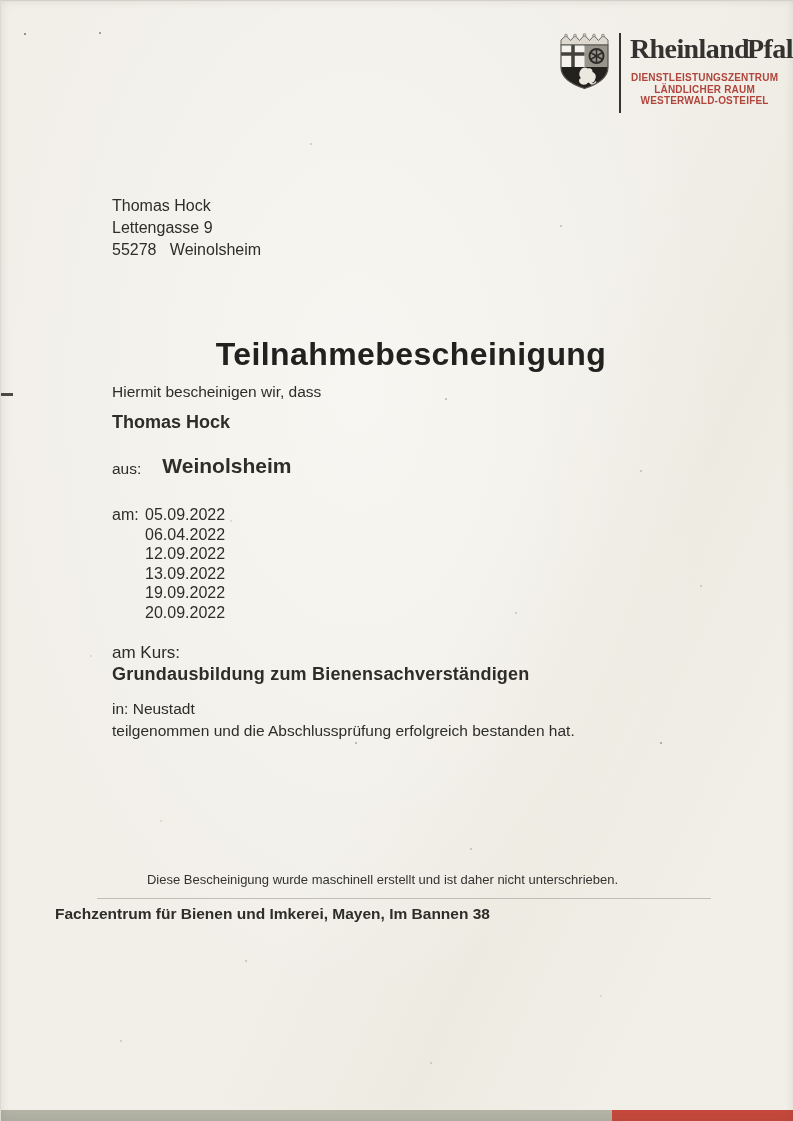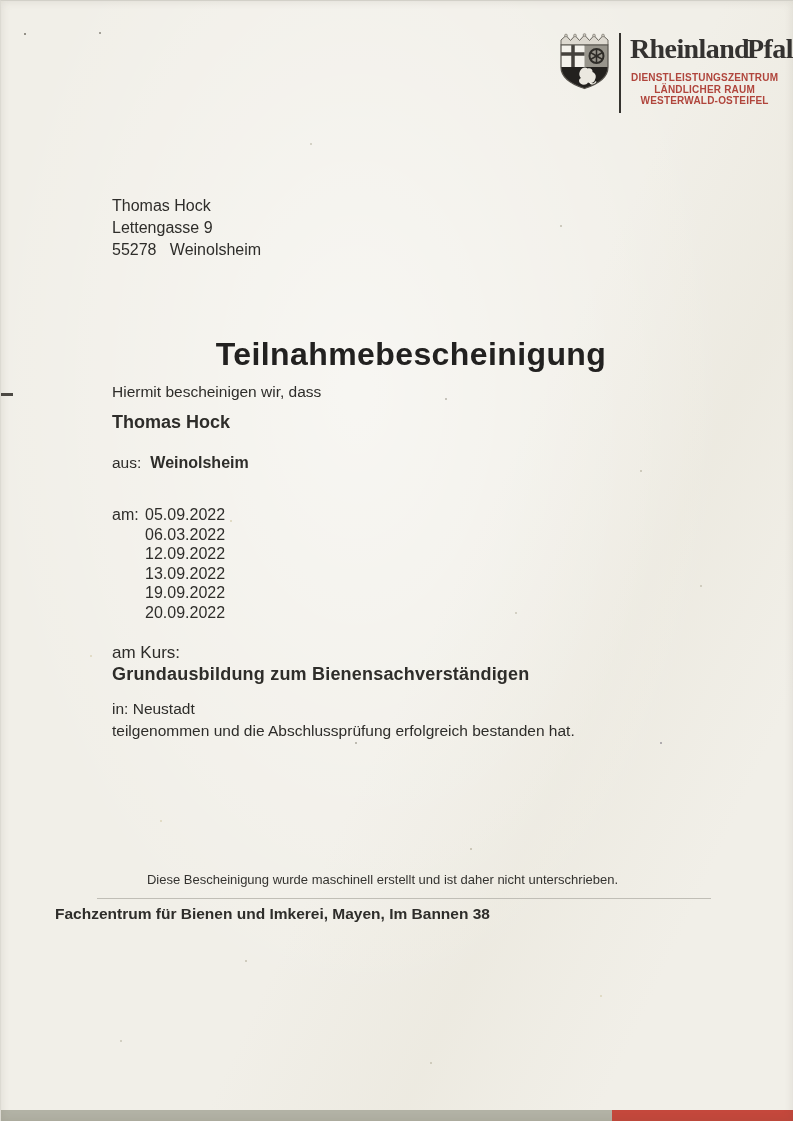--- a/index.html
+++ b/index.html
@@ -63,21 +63,21 @@
 
   
   .title {
     left:112px; top:336px; width:598px; text-align:center;
     font-size:32px; font-weight:700; letter-spacing:0.4px; color:#222120;
   }
   .intro   { left:112px; top:383px; font-size:15.5px; }
   .pname   { left:112px; top:412px; font-size:18px; font-weight:700; }
   .origin  { left:112px; top:454px; display:flex; align-items:flex-end; gap:9px; }
   .origin .lbl { font-size:15.5px; }
-  .origin .val { font-size:16px; font-weight:700; }
+  .origin .val { font-size:21px; font-weight:700;margin-left:12px; }
 
   .dates { left:112px; top:505px; display:flex; font-size:16px; }
   .dates .lbl { width:33px; line-height:19.5px; }
   .dates .col div { line-height:19.5px; }
 
   .course-label { left:112px; top:643px; font-size:17px; }
   .course-title { left:112px; top:664px; font-size:18px; font-weight:700; letter-spacing:0.2px; }
   .location { left:112px; top:700px; font-size:15.5px; }
   .closing  { left:112px; top:722px; font-size:15.5px; }
 
@@ -152,21 +152,21 @@
 
   <div class="abs origin">
     <span class="lbl">aus:</span>
     <span class="val">Weinolsheim</span>
   </div>
 
   <div class="abs dates">
     <div class="lbl">am:</div>
     <div class="col">
       <div>05.09.2022</div>
-      <div>06.03.2022</div>
+      <div>06.04.2022</div>
       <div>12.09.2022</div>
       <div>13.09.2022</div>
       <div>19.09.2022</div>
       <div>20.09.2022</div>
     </div>
   </div>
 
   <div class="abs course-label">am Kurs:</div>
   <div class="abs course-title">Grundausbildung zum Bienensachverständigen</div>
 

